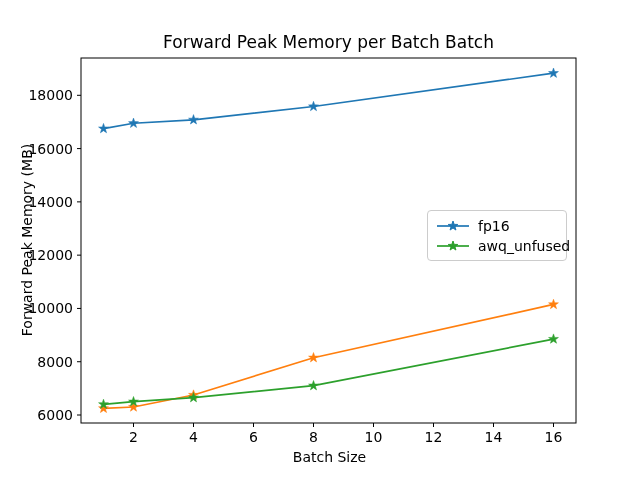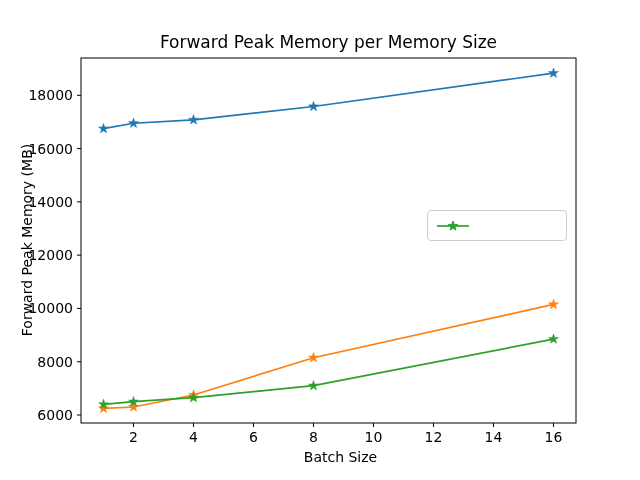--- a/index.html
+++ b/index.html
@@ -25,21 +25,21 @@
     left: 81px;
     top: 32px;
     width: 495px;
     text-align: center;
     font-size: 17px;
     color: #000000;
     white-space: nowrap;
   }
   .x-axis-label {
     position: absolute;
-    left: 93px;
+    left: 82px;
     top: 449px;
     width: 495px;
     text-align: center;
     font-size: 14px;
     color: #000000;
   }
   .y-axis-label {
     position: absolute;
     left: 27px;
     top: 240px;
@@ -131,25 +131,33 @@
       <path d="M313.50,352.53L314.72,356.04L318.45,356.12L315.48,358.37L316.56,361.93L313.50,359.81L310.44,361.93L311.52,358.37L308.55,356.12L312.28,356.04Z" fill="#ff7f0e" stroke="#ff7f0e" stroke-width="0.5"></path>
       <path d="M553.50,299.24L554.72,302.76L558.45,302.83L555.48,305.08L556.56,308.65L553.50,306.52L550.44,308.65L551.52,305.08L548.55,302.83L552.28,302.76Z" fill="#ff7f0e" stroke="#ff7f0e" stroke-width="0.5"></path>
       <polyline points="103.50,404.35 133.50,401.69 193.50,397.69 313.50,385.70 553.50,339.08" fill="none" stroke="#2ca02c" stroke-width="1.7" stroke-linecap="round"></polyline>
       <path d="M103.50,399.15L104.72,402.67L108.45,402.74L105.48,404.99L106.56,408.56L103.50,406.43L100.44,408.56L101.52,404.99L98.55,402.74L102.28,402.67Z" fill="#2ca02c" stroke="#2ca02c" stroke-width="0.5"></path>
       <path d="M133.50,396.49L134.72,400.00L138.45,400.08L135.48,402.33L136.56,405.89L133.50,403.77L130.44,405.89L131.52,402.33L128.55,400.08L132.28,400.00Z" fill="#2ca02c" stroke="#2ca02c" stroke-width="0.5"></path>
       <path d="M193.50,392.49L194.72,396.01L198.45,396.08L195.48,398.33L196.56,401.90L193.50,399.77L190.44,401.90L191.52,398.33L188.55,396.08L192.28,396.01Z" fill="#2ca02c" stroke="#2ca02c" stroke-width="0.5"></path>
       <path d="M313.50,380.50L314.72,384.02L318.45,384.09L315.48,386.34L316.56,389.91L313.50,387.78L310.44,389.91L311.52,386.34L308.55,384.09L312.28,384.02Z" fill="#2ca02c" stroke="#2ca02c" stroke-width="0.5"></path>
       <path d="M553.50,333.88L554.72,337.39L558.45,337.47L555.48,339.72L556.56,343.28L553.50,341.16L550.44,343.28L551.52,339.72L548.55,337.47L552.28,337.39Z" fill="#2ca02c" stroke="#2ca02c" stroke-width="0.5"></path>
     </svg>
 
-  <div class="chart-title">Forward Peak Memory per Memory Size</div>
+  <div class="chart-title">Forward Peak Memory per Batch Batch</div>
   <div class="x-axis-label">Batch Size</div>
   <div class="y-axis-label">Forward Peak Memory (MB)</div>
 
   <div class="legend">
     <div class="legend-item">
       <svg class="legend-sample" viewBox="0 0 34 14">
+          <line x1="1" y1="7" x2="33" y2="7" stroke="#1f77b4" stroke-width="1.7"></line>
+          <path d="M17.00,2.00L18.18,5.38L21.76,5.45L18.90,7.62L19.94,11.05L17.00,9.00L14.06,11.05L15.10,7.62L12.24,5.45L15.82,5.38Z" fill="#1f77b4" stroke="#1f77b4"></path>
+        </svg>
+      <span class="legend-label">fp16</span>
+    </div>
+    <div class="legend-item">
+      <svg class="legend-sample" viewBox="0 0 34 14">
           <line x1="1" y1="7" x2="33" y2="7" stroke="#2ca02c" stroke-width="1.7"></line>
           <path d="M17.00,2.00L18.18,5.38L21.76,5.45L18.90,7.62L19.94,11.05L17.00,9.00L14.06,11.05L15.10,7.62L12.24,5.45L15.82,5.38Z" fill="#2ca02c" stroke="#2ca02c"></path>
         </svg>
+      <span class="legend-label">awq_unfused</span>
     </div>
   </div>
 </div>
 
 </body></html>

